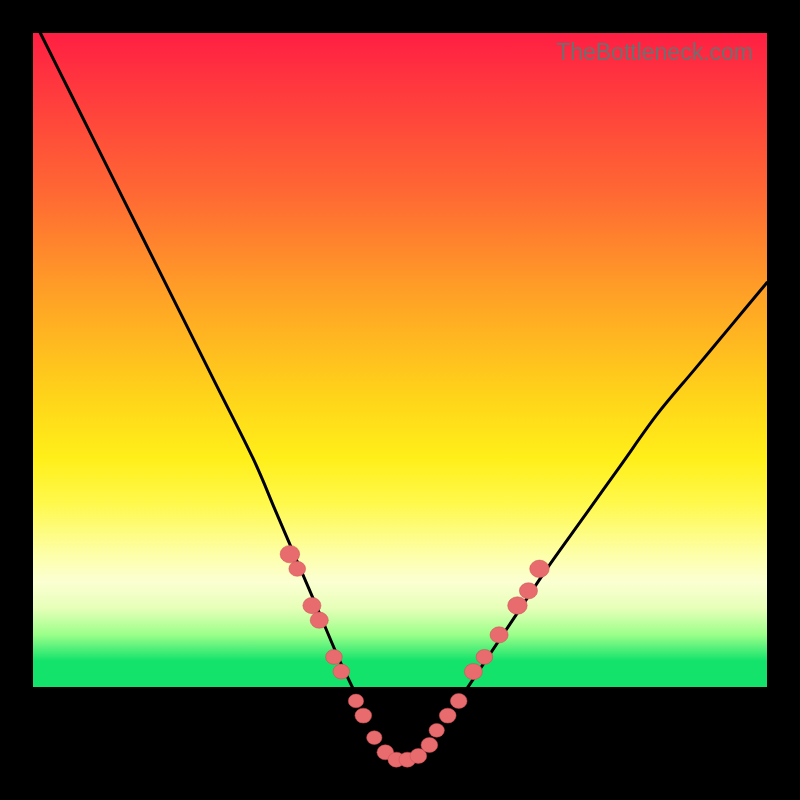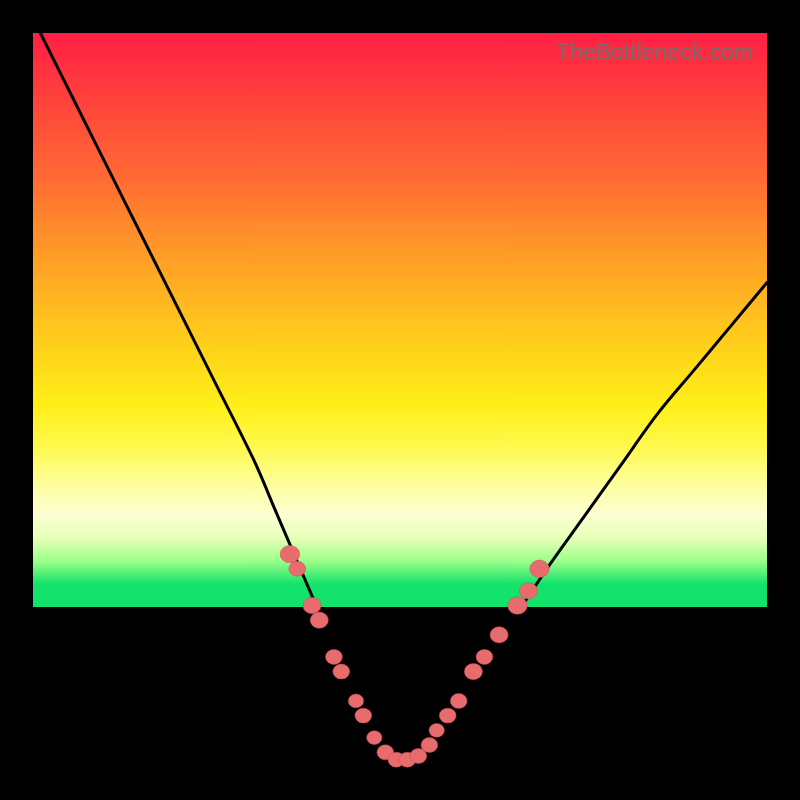--- a/index.html
+++ b/index.html
@@ -15,21 +15,21 @@
     position: relative;
     width: 800px;
     height: 800px;
     background: #000;
   }
   .plot-area {
     position: absolute;
     left: 33px;
     top: 33px;
     width: 734px;
-    height: 574px;
+    height: 654px;
     background: linear-gradient(
       to bottom,
       #ff1f43 0%,
       #ff3d3d 10%,
       #ff6a33 25%,
       #ffa126 40%,
       #ffd21a 55%,
       #ffef19 65%,
       #fff94d 72%,
       #fdffab 80%,

